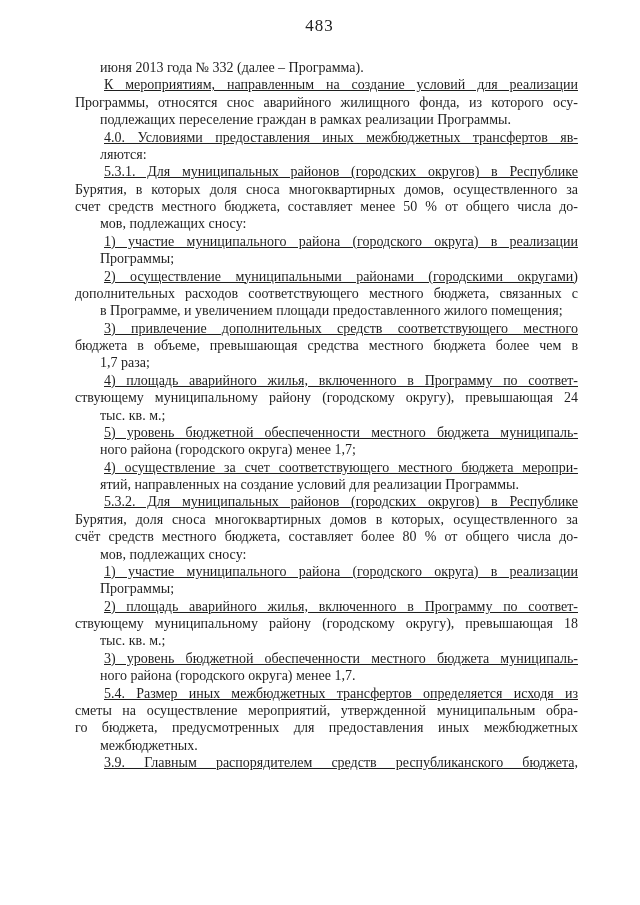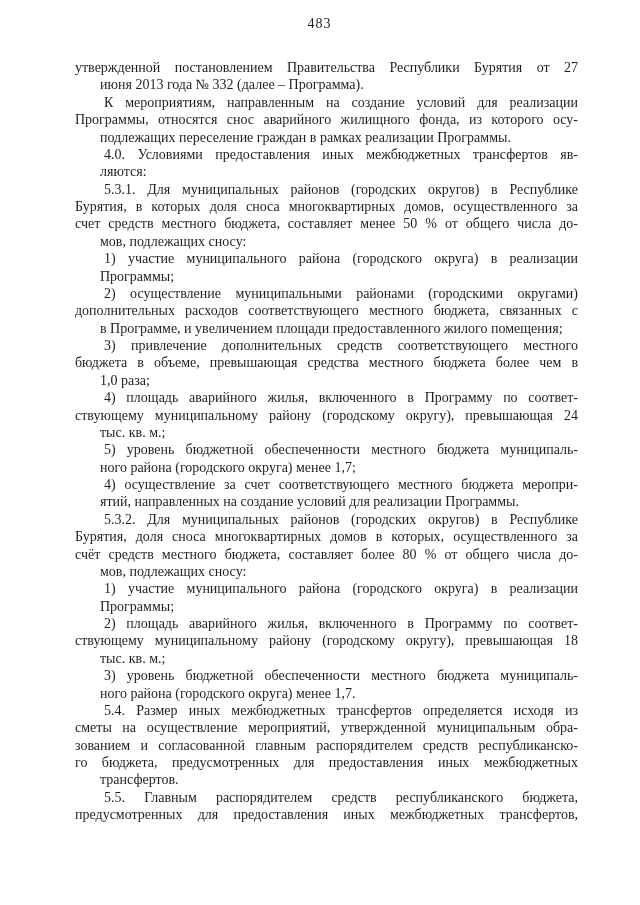--- a/index.html
+++ b/index.html
@@ -15,89 +15,87 @@
     overflow: hidden;
     font-family: "Liberation Serif", serif;
     color: #1f1f1f;
   }
   .page-number {
     position: absolute;
     top: 16px;
     left: 68px;
     width: 503px;
     text-align: center;
-    font-size: 14px;
+    font-size: 17px;
     letter-spacing: 1px;
   }
   .text-block {
     position: absolute;
     top: 59px;
     left: 75px;
     width: 503px;
     font-size: 14px;
   }
   .line {
     line-height: 17.38px;
     height: 17.38px;
     white-space: normal;
     text-align: justify;
     text-align-last: justify;
   }
   .line.first {
     padding-left: 29px;
+    text-decoration: underline;
   }
   .line.last {
     text-align-last: left;
     margin-left: 25px;
   }
 </style>
 </head>
 <body>
 
 <div class="page">
   <div class="page-number">483</div>
   <div class="text-block">
-      <div class="line">утвержденной постановлением Правительства Республики Бурятия от 27</div>
       <div class="line last">июня 2013 года № 332 (далее – Программа).</div>
       <div class="line first">К мероприятиям, направленным на создание условий для реализации</div>
       <div class="line">Программы, относятся снос аварийного жилищного фонда, из которого осу-</div>
       <div class="line last">подлежащих переселение граждан в рамках реализации Программы.</div>
       <div class="line first">4.0. Условиями предоставления иных межбюджетных трансфертов яв-</div>
       <div class="line last">ляются:</div>
       <div class="line first">5.3.1. Для муниципальных районов (городских округов) в Республике</div>
       <div class="line">Бурятия, в которых доля сноса многоквартирных домов, осуществленного за</div>
       <div class="line">счет средств местного бюджета, составляет менее 50 % от общего числа до-</div>
       <div class="line last">мов, подлежащих сносу:</div>
       <div class="line first">1) участие муниципального района (городского округа) в реализации</div>
       <div class="line last">Программы;</div>
       <div class="line first">2) осуществление муниципальными районами (городскими округами)</div>
       <div class="line">дополнительных расходов соответствующего местного бюджета, связанных с</div>
       <div class="line last">в Программе, и увеличением площади предоставленного жилого помещения;</div>
       <div class="line first">3) привлечение дополнительных средств соответствующего местного</div>
       <div class="line">бюджета в объеме, превышающая средства местного бюджета более чем в</div>
-      <div class="line last">1,0 раза;</div>
+      <div class="line last">1,7 раза;</div>
       <div class="line first">4) площадь аварийного жилья, включенного в Программу по соответ-</div>
       <div class="line">ствующему муниципальному району (городскому округу), превышающая 24</div>
       <div class="line last">тыс. кв. м.;</div>
       <div class="line first">5) уровень бюджетной обеспеченности местного бюджета муниципаль-</div>
       <div class="line last">ного района (городского округа) менее 1,7;</div>
       <div class="line first">4) осуществление за счет соответствующего местного бюджета меропри-</div>
       <div class="line last">ятий, направленных на создание условий для реализации Программы.</div>
       <div class="line first">5.3.2. Для муниципальных районов (городских округов) в Республике</div>
       <div class="line">Бурятия, доля сноса многоквартирных домов в которых, осуществленного за</div>
       <div class="line">счёт средств местного бюджета, составляет более 80 % от общего числа до-</div>
       <div class="line last">мов, подлежащих сносу:</div>
       <div class="line first">1) участие муниципального района (городского округа) в реализации</div>
       <div class="line last">Программы;</div>
       <div class="line first">2) площадь аварийного жилья, включенного в Программу по соответ-</div>
       <div class="line">ствующему муниципальному району (городскому округу), превышающая 18</div>
       <div class="line last">тыс. кв. м.;</div>
       <div class="line first">3) уровень бюджетной обеспеченности местного бюджета муниципаль-</div>
       <div class="line last">ного района (городского округа) менее 1,7.</div>
       <div class="line first">5.4. Размер иных межбюджетных трансфертов определяется исходя из</div>
       <div class="line">сметы на осуществление мероприятий, утвержденной муниципальным обра-</div>
-      <div class="line">зованием и согласованной главным распорядителем средств республиканско-</div>
       <div class="line">го бюджета, предусмотренных для предоставления иных межбюджетных</div>
-      <div class="line last">трансфертов.</div>
-      <div class="line first">5.5. Главным распорядителем средств республиканского бюджета,</div>
-      <div class="line">предусмотренных для предоставления иных межбюджетных трансфертов,</div>
+      <div class="line last">межбюджетных.</div>
+      <div class="line first">3.9. Главным распорядителем средств республиканского бюджета,</div>
     </div>
 </div>
 
 </body></html>

